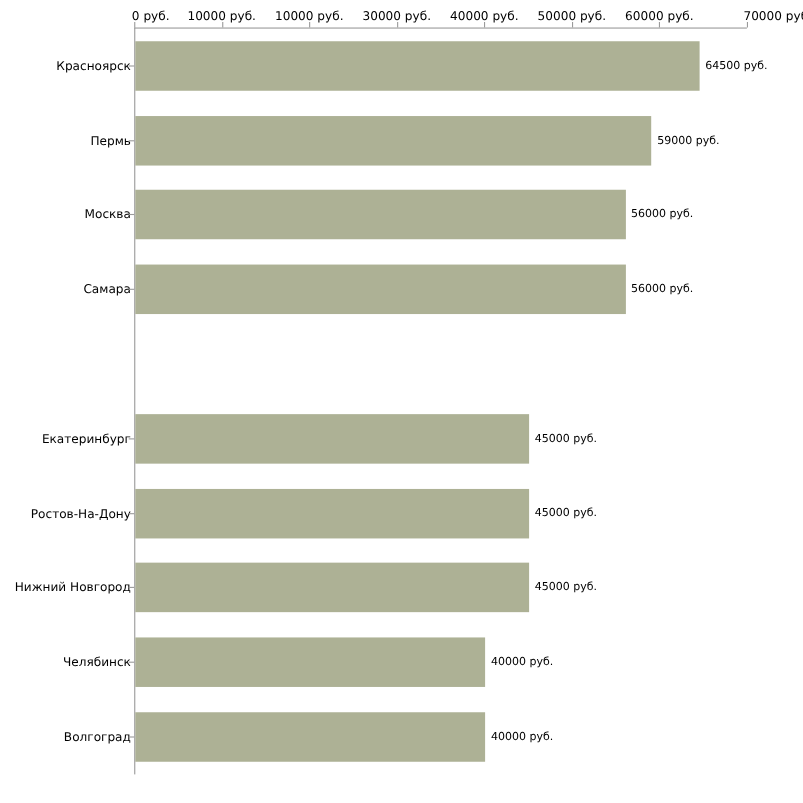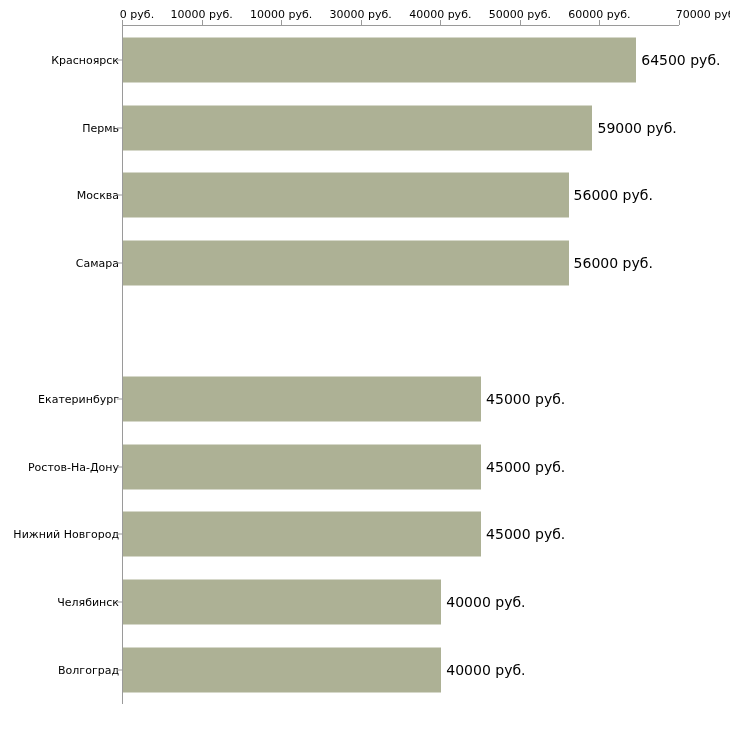--- a/index.html
+++ b/index.html
@@ -95,21 +95,21 @@
     left: 123px;
     top: 50%;
     transform: translateY(-50%);
     height: 45px;
     background: #adb195;
   }
   .bar-value {
     position: absolute;
     top: 50%;
     transform: translateY(-50%);
-    font-size: 14px;
+    font-size: 10px;
     color: #000000;
     white-space: nowrap;
   }
 </style>
 </head>
 <body>
 
 <div id="chart-root">
 
   <div class="axis-top">

